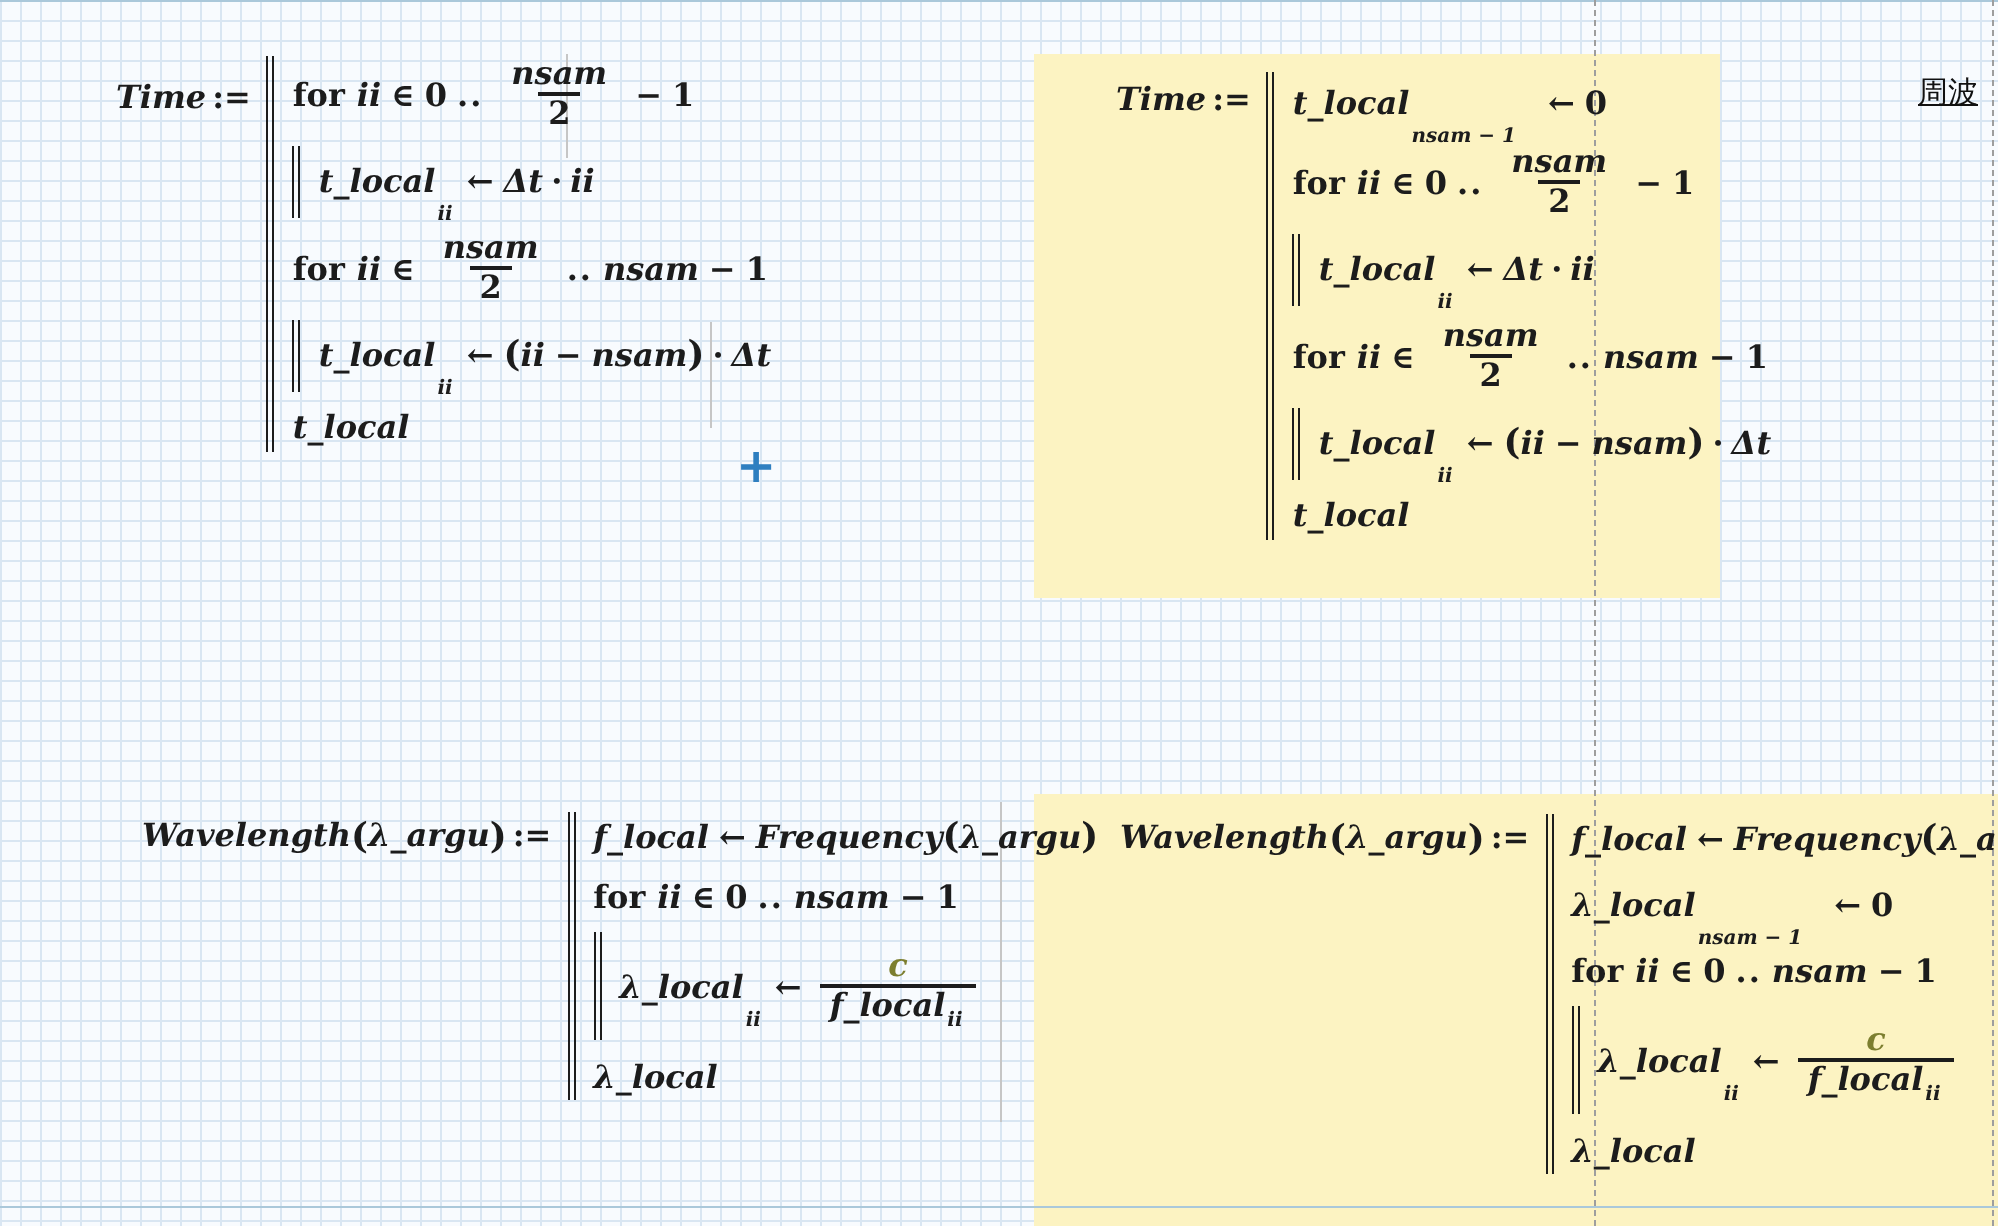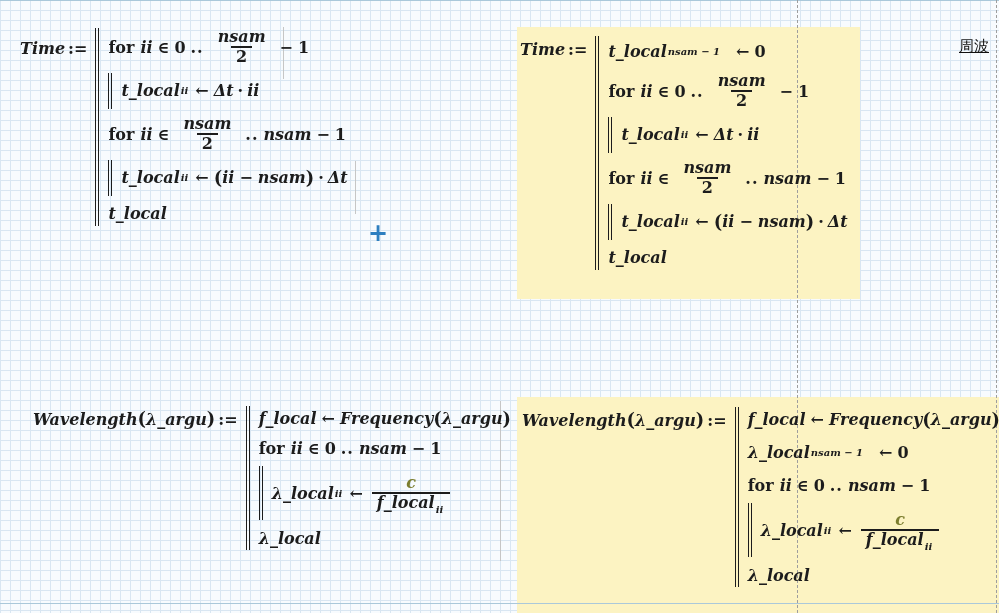--- a/index.html
+++ b/index.html
@@ -30,21 +30,21 @@
     border-left: 1px solid #c6c6c6; z-index: 2;
   }
 
   .math {
     position: absolute; z-index: 3;
     display: flex; align-items: flex-start;
     color: #1c1c1c; font-size: 16px;
     font-weight: bold; font-style: italic;
     white-space: nowrap;
   }
-  .lhs { display: flex; align-items: flex-end; }
+  .lhs { display: flex; align-items: flex-start; padding-left: 38px; }
   .var { font-style: italic; }
   .op, .num, .kw, .paren { font-style: normal; }
   .op { margin: 0 5px; }
   .op.assign { margin: 0 8px 0 3px; }
   .op.dot { margin: 0 4px; }
   .op.range { letter-spacing: 1px; }
   .kw { margin-right: 6px; }
   .paren { font-size: 1.12em; }
 
   .prog {
@@ -60,21 +60,21 @@
   .prog-inner.tall { min-height: 54px; }
   .pline { display: flex; align-items: center; min-height: 24px; }
 
   .frac {
     display: inline-flex; flex-direction: column; align-items: center;
     text-align: center; margin: 0 4px; line-height: 1.15;
   }
   .frac > .fnum { padding: 0 5px; }
   .frac > .fden { border-top: 2px solid #1c1c1c; padding: 0 5px; }
 
-  .sub { font-size: 10px; position: relative; top: 0; margin: 0 2px 0 1px; }
+  .sub { font-size: 10px; position: relative; top: 17px; margin: 0 2px 0 1px; }
   .frac .sub { top: 5px; }
 
   .cc { color: var(--constant-c, #7c7e2f); }
 
   .plus-cursor {
     position: absolute; z-index: 3;
     color: var(--cursor-blue, #2e7fc0);
     font-family: "DejaVu Sans", sans-serif;
     font-size: 24px; font-weight: bold; line-height: 1;
   }

